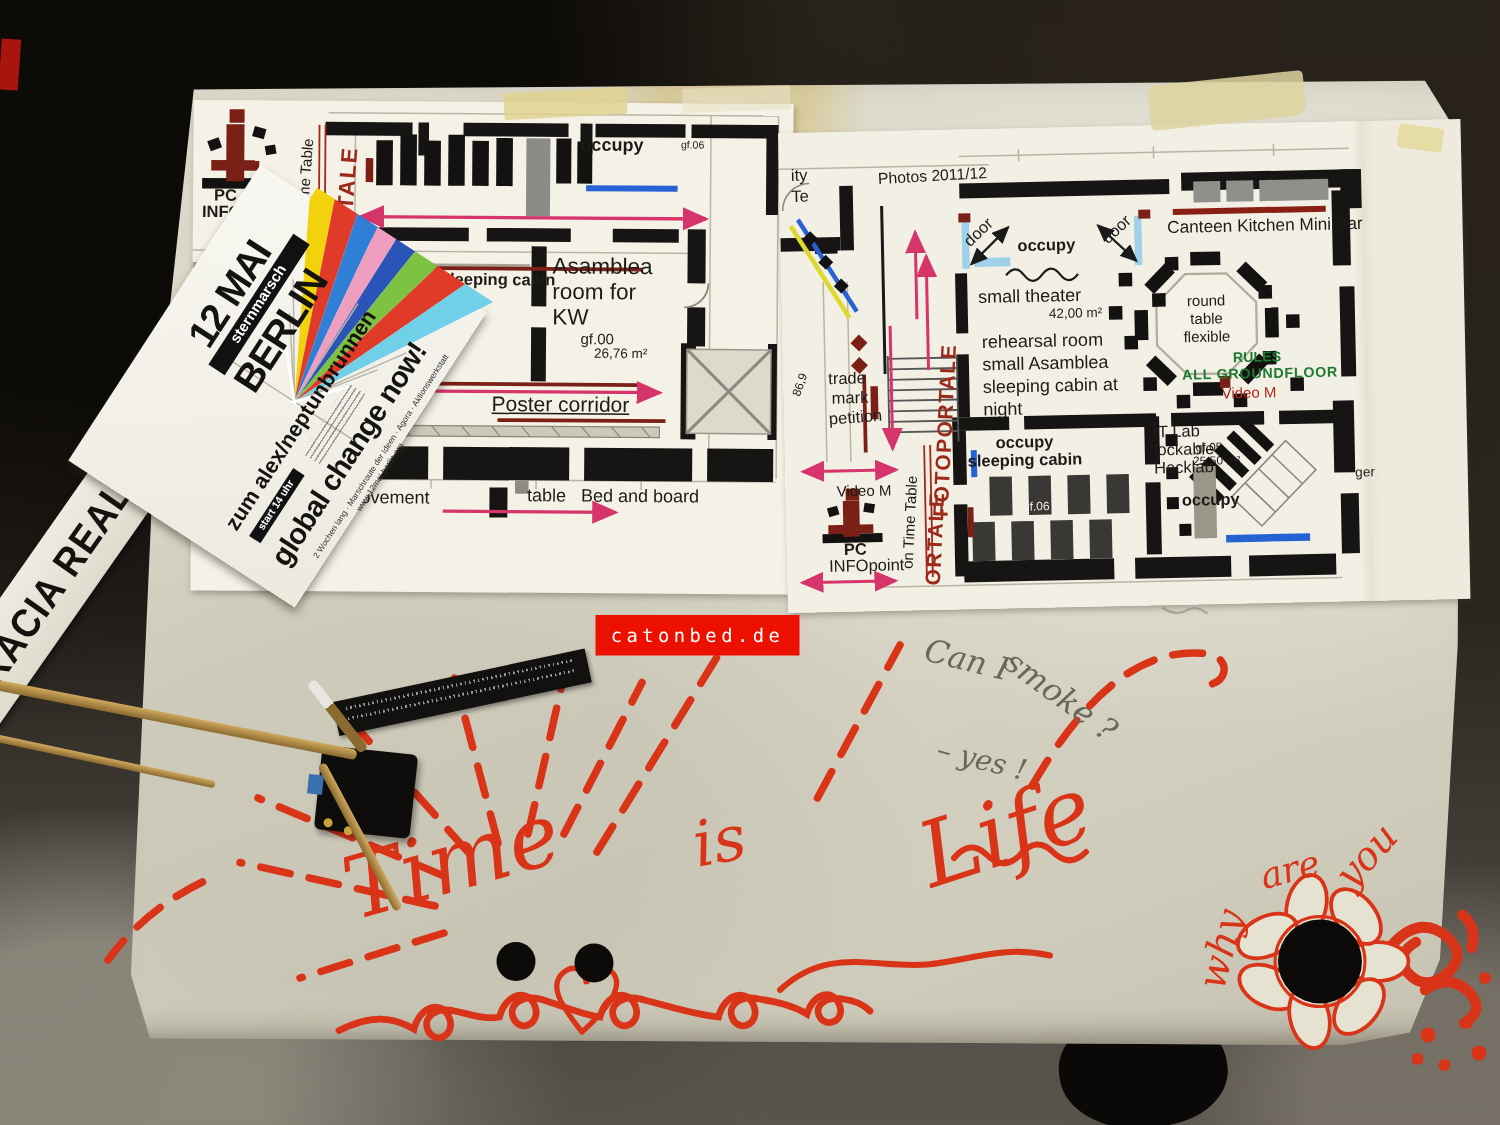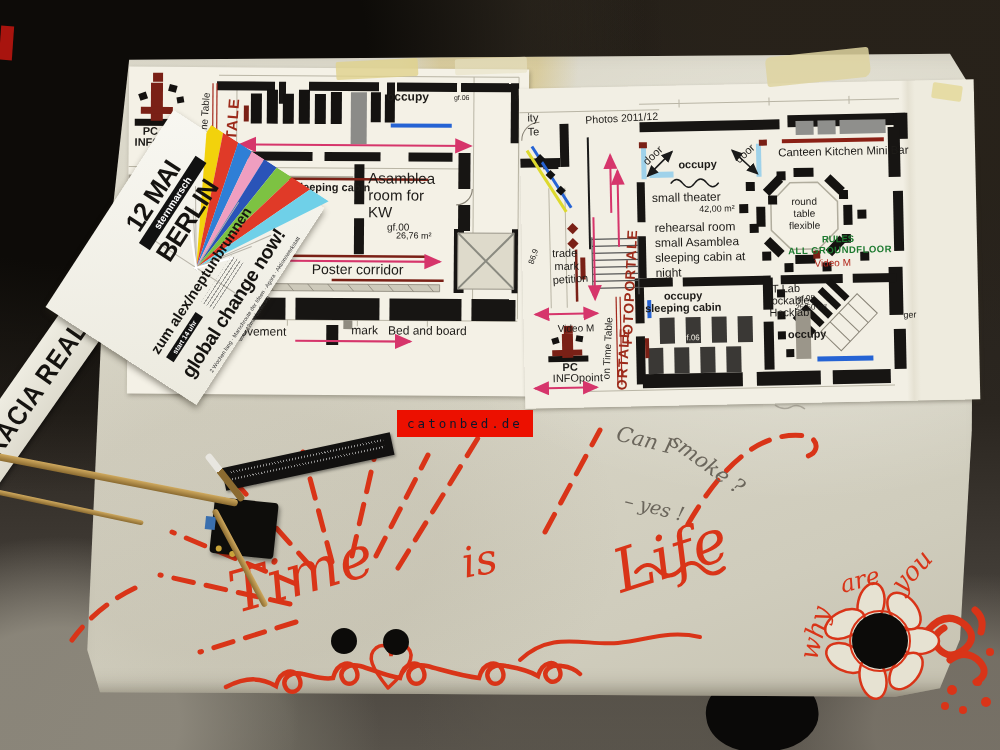--- a/index.html
+++ b/index.html
@@ -43,21 +43,21 @@
            background:linear-gradient(180deg,#eeece1,#dedbce);transform:rotate(-55deg);
            display:flex;align-items:center;box-shadow:2px 2px 5px rgba(0,0,0,.5);}
   .ocracia span{font:900 27px "Liberation Sans",sans-serif;letter-spacing:1px;color:#14120f;
                 transform:scaleX(.9);transform-origin:left;padding-left:6px;white-space:nowrap;}
   
   .marker{position:absolute;color:#d93418;font-family:"DejaVu Serif",serif;font-style:italic;
           white-space:nowrap;z-index:6;}
   .pencil{position:absolute;color:#6b665c;font-family:"DejaVu Serif",serif;font-style:italic;
           white-space:nowrap;z-index:6;}
   .watermark{position:absolute;left:397px;top:410px;width:136px;height:27px;z-index:9;
-             background:#ec1000;color:#0f172a;display:flex;align-items:center;justify-content:center;
+             background:#ec1000;color:#ffffff;display:flex;align-items:center;justify-content:center;
              font:400 12.5px "DejaVu Sans Mono",monospace;letter-spacing:3px;}
   .tapebit{position:absolute;border-radius:2px;z-index:4;}
   .banner{position:absolute;left:222px;top:450px;width:172px;height:23px;background:#121110;
           transform:rotate(-12deg);z-index:7;box-shadow:1px 2px 3px rgba(0,0,0,.4);}
   .banner i{display:block;height:2px;margin:5px 8px 0 8px;
             background:repeating-linear-gradient(90deg,rgba(255,255,255,.55) 0 1px,transparent 1px 3px);}
   .device{position:absolute;left:212px;top:500px;width:64px;height:56px;background:#0e0d0b;
           transform:rotate(6deg);border-radius:4px;z-index:7;box-shadow:2px 3px 4px rgba(0,0,0,.4);}
   .stick{position:absolute;z-index:7;background:linear-gradient(180deg,#cfa95e,#8a6a30);border-radius:3px;}
   .shoe{position:absolute;left:706px;top:672px;width:112px;height:80px;background:#0a0908;
@@ -198,23 +198,23 @@
     <span class="pl rot" style="left:26px;top:51px;width:100px;font-size:10px;">on Time Table</span>
     <span class="pl rot b maroon" style="left:31px;top:84px;width:140px;font-size:15px;letter-spacing:1px;">FOTOPORTALE</span>
     <b class="pl b" style="left:258px;top:22px;">occupy</b>
     <span class="pl" style="left:325px;top:25px;font-size:7px;">gf.06</span>
     <b class="pl b" style="left:123px;top:114px;width:120px;text-align:center;font-size:11px;">occupy sleeping cabin</b>
     <span class="pl" style="left:240px;top:102px;font-size:15px;">Asamblea</span>
     <span class="pl" style="left:240px;top:119px;font-size:15px;">room for</span>
     <span class="pl" style="left:240px;top:136px;font-size:15px;">KW</span>
     <span class="pl" style="left:259px;top:154px;font-size:10px;">gf.00</span>
     <span class="pl" style="left:268px;top:163px;font-size:9px;">26,76 m²</span>
-    <span class="pl" style="left:184px;top:194px;font-size:14px;">Poster corridor</span>
+    <span class="pl" style="left:200px;top:194px;font-size:14px;text-decoration:underline;">Poster corridor</span>
     <span class="pl" style="left:103px;top:258px;">movement</span>
-    <span class="pl" style="left:224px;top:256px;white-space:pre;">mark   Bed and board</span>
+    <span class="pl" style="left:224px;top:256px;white-space:pre;">table   Bed and board</span>
     <span class="pl" style="left:28px;top:252px;font-size:11px;">, wi</span>
     <span class="pl" style="left:33px;top:278px;font-size:11px;">sound</span>
     <span class="pl" style="left:386px;top:24px;font-size:8px;font-style:italic;">ge</span>
   </div>
 
   <div class="sheet" style="left:522px;top:84px;width:455px;height:320px;transform:rotate(-1.2deg);z-index:3;
        background:linear-gradient(90deg,#f2efe4 0 84%,#e5e1d2 85.5%,#eeebde 87%);">
     <svg width="455" height="320" viewBox="0 0 455 320">
       <defs>
         <marker id="rmR" orient="auto-start-reverse" markerWidth="9" markerHeight="8" refX="7" refY="3.5">

